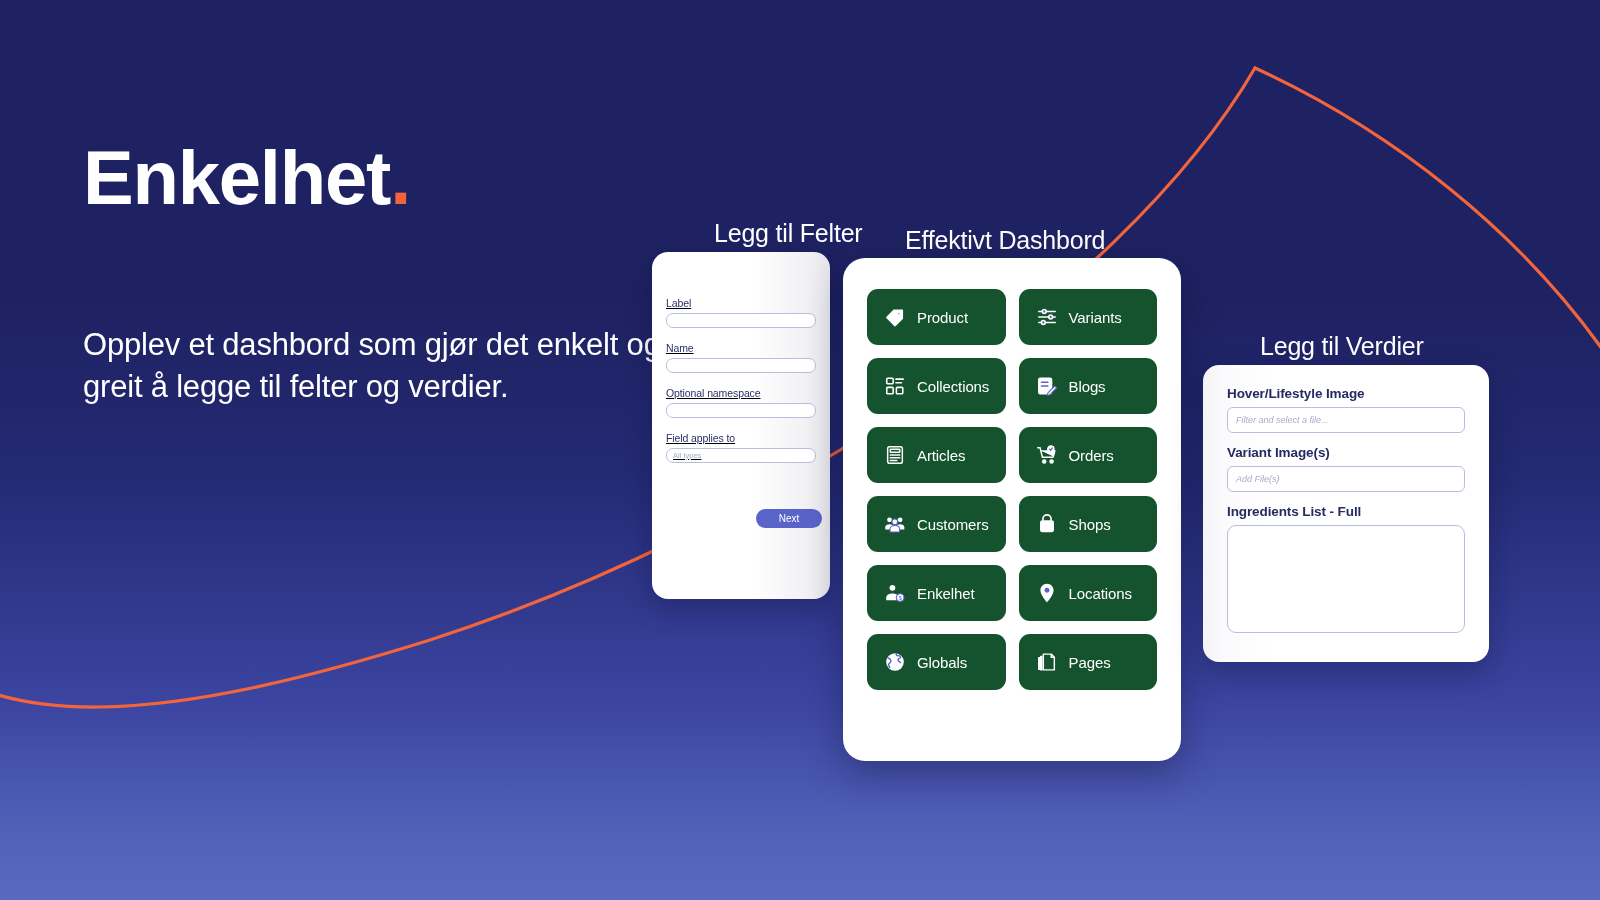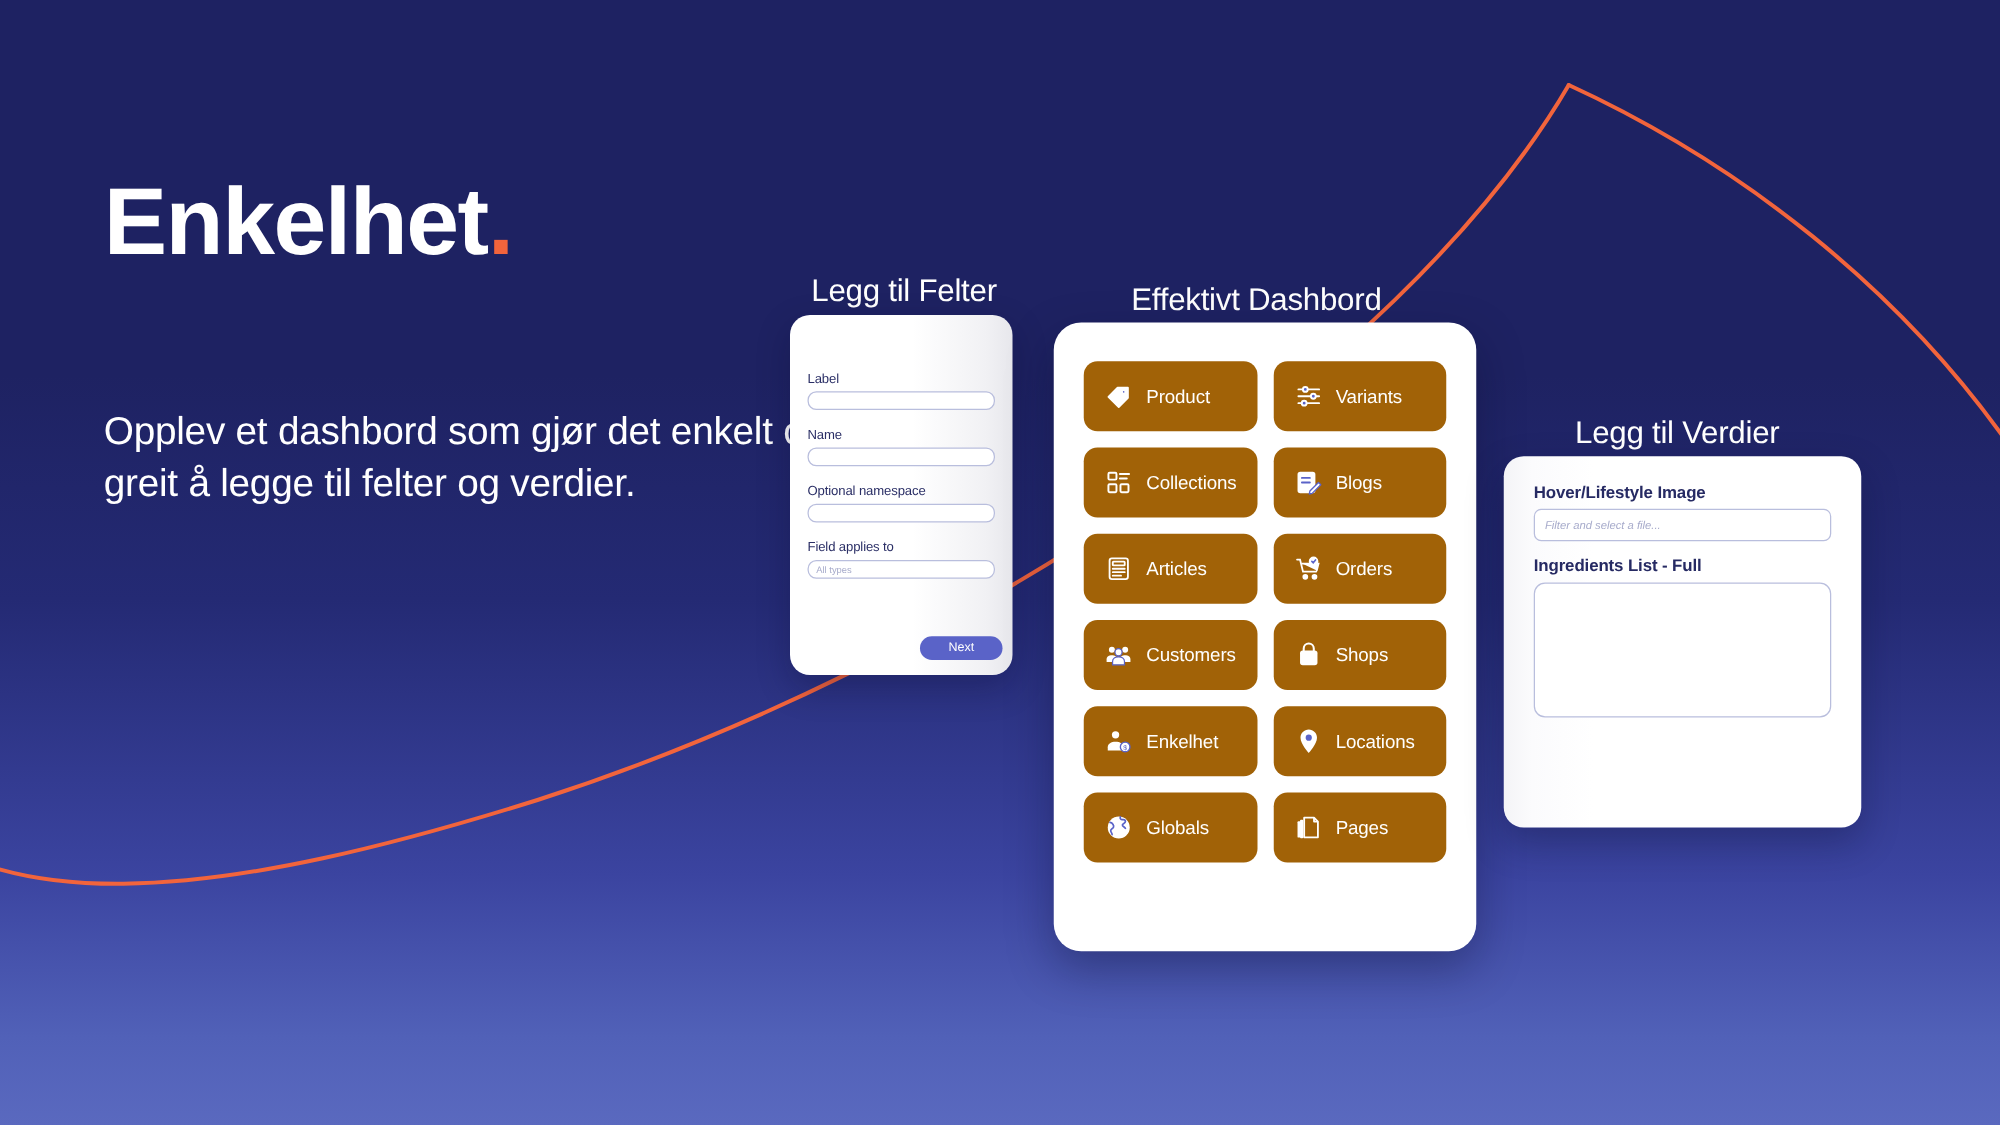--- a/index.html
+++ b/index.html
@@ -65,31 +65,32 @@
     color: #ffffff;
     font-size: 25px;
     font-weight: 400;
     letter-spacing: -0.2px;
     white-space: nowrap;
   }
 
   
   #card-fields {
     position: absolute;
-    left: 632px;
+    left: 652px;
     top: 252px;
     width: 178px;
-    height: 288px;
+    height: 347px;
     background: linear-gradient(to right, #ffffff 0%, #ffffff 55%, #f1f1f4 88%, #e7e7ec 100%);
     border-radius: 16px;
     box-shadow: 0 10px 26px rgba(10,12,45,.28);
     padding: 45px 14px 0 14px;
     overflow: hidden;
-  }
-  #card-fields-title { left: 649px; top: 219px; }
+    text-decoration: underline;
+  }
+  #card-fields-title { left: 714px; top: 219px; }
 
   .fld { margin-bottom: 14px; }
   .fld-label {
     font-size: 10.5px;
     color: #2b2f66;
     margin-bottom: 4px;
     letter-spacing: -0.1px;
     white-space: nowrap;
   }
   .fld-input {
@@ -134,21 +135,21 @@
   }
   #card-dashboard-title { left: 905px; top: 226px; }
 
   #dash-grid {
     display: grid;
     grid-template-columns: 1fr 1fr;
     gap: 13px 13px;
   }
   .dash-btn {
     height: 56px;
-    background: #a16207;
+    background: #14532d;
     border-radius: 11px;
     display: flex;
     align-items: center;
     gap: 11px;
     padding-left: 17px;
     color: #ffffff;
     font-size: 15px;
     letter-spacing: -0.1px;
     border: none;
     font-family: "Liberation Sans", sans-serif;
@@ -389,18 +390,22 @@
   </div>
 
   <div class="card-title" id="card-values-title">Legg til Verdier</div>
 
   <div id="card-values">
     <div>
       <div class="v-label">Hover/Lifestyle Image</div>
       <div class="v-input">Filter and select a file...</div>
     </div>
     <div>
+      <div class="v-label">Variant Image(s)</div>
+      <div class="v-input">Add File(s)</div>
+    </div>
+    <div>
       <div class="v-label">Ingredients List - Full</div>
       <div class="v-textarea"></div>
     </div>
   </div>
 
 </div>
 
 </body></html>

